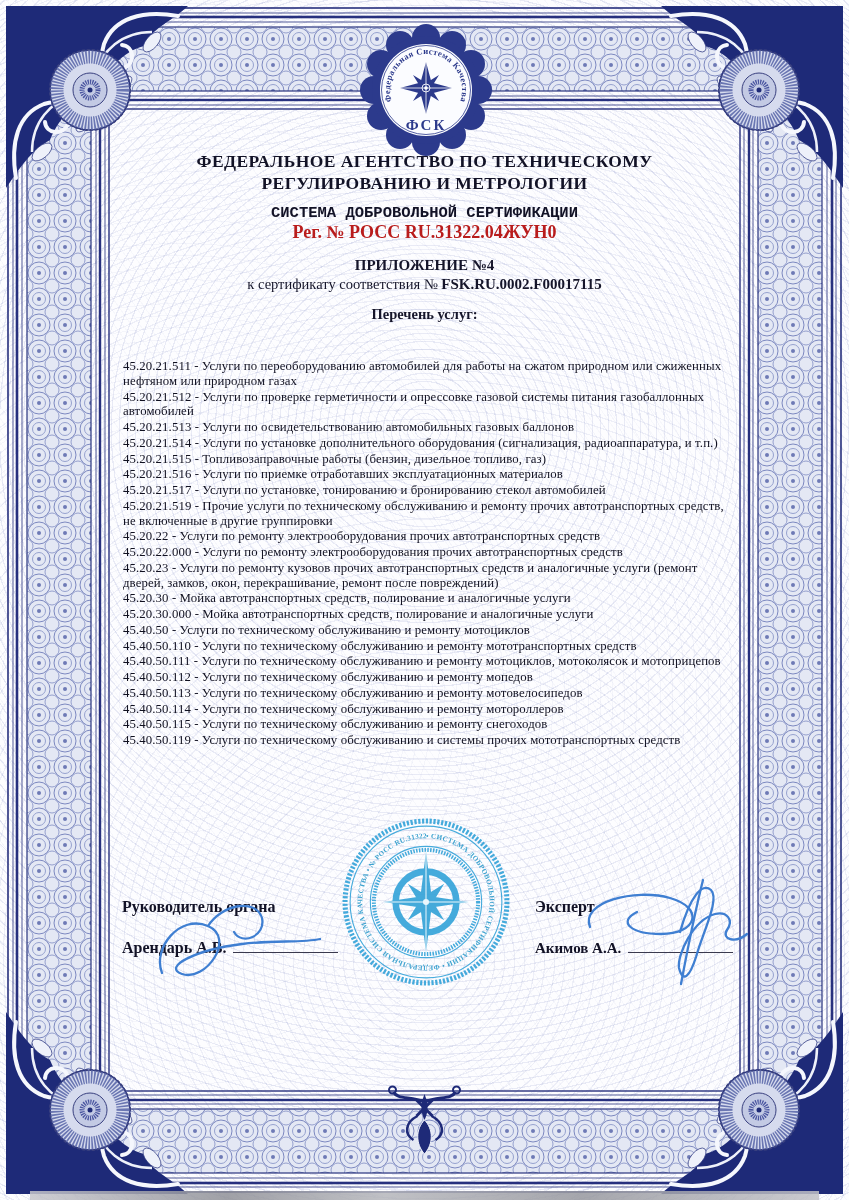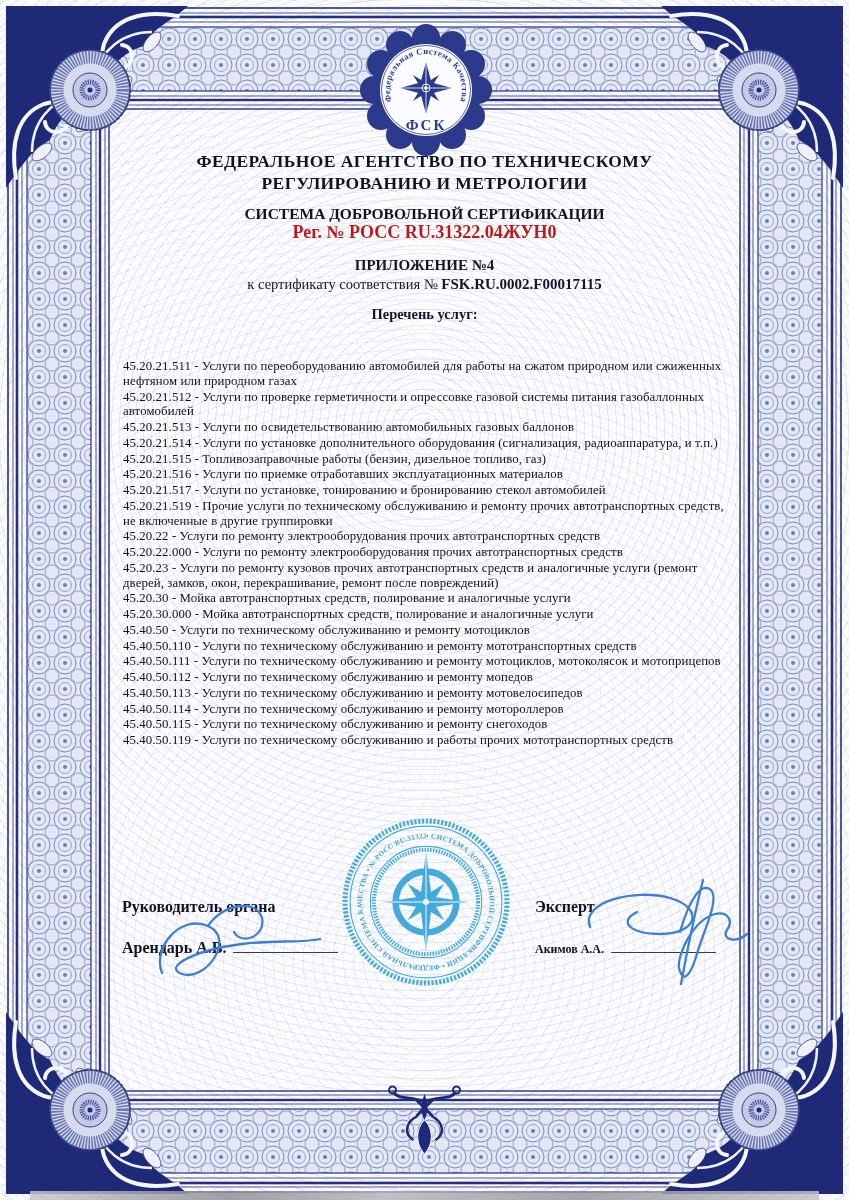--- a/index.html
+++ b/index.html
@@ -21,39 +21,39 @@
   }
   .border-svg{position:absolute;inset:0;z-index:1;}
   .badge-svg{position:absolute;left:346px;top:24px;z-index:2;}
   .seal-svg{position:absolute;left:340px;top:816px;z-index:2;opacity:.93;}
   .sig-svg{position:absolute;z-index:4;}
   .sig-svg.left{left:150px;top:888px;}
   .sig-svg.right{left:575px;top:872px;}
 
   .content{position:absolute;left:118px;right:118px;top:150px;z-index:3;text-align:center;}
   .h-agency{font-size:17.5px;line-height:22px;font-weight:bold;letter-spacing:.4px;color:#121226;}
-  .h-system{font-size:15.5px;line-height:19px;font-weight:bold;color:#121226;}
+  .h-system{font-size:15.5px;line-height:19px;font-weight:bold;color:#121226;font-family:Liberation Mono, monospace;}
   .h-reg{font-size:18px;line-height:19px;font-weight:bold;color:#b91c1c;}
   .gap10{height:10px;}.gap14{height:14px;}.gap12{height:12px;}
   .app-title{font-size:15px;line-height:19px;font-weight:bold;}
   .app-sub{font-size:14.5px;line-height:19px;}
   .app-sub b{font-size:15px;}
   .list-title{font-size:14.5px;font-weight:bold;}
 
   .services{
     position:absolute;left:122px;top:358px;width:606px;z-index:3;
     font-size:12.8px;line-height:14.75px;letter-spacing:.1px;color:#101020;text-align:left;
   }
   .service-item{margin:1px;}
 
   .sig-block{position:absolute;z-index:3;font-weight:bold;color:#121226;}
   .sig-role-left{left:122px;top:898px;font-size:16px;}
   .sig-name-left{left:122px;top:938px;font-size:16px;}
   .sig-role-right{left:535px;top:898px;font-size:16px;}
-  .sig-name-right{left:535px;top:938px;font-size:12px;}
+  .sig-name-right{left:535px;top:938px;font-size:15px;}
   .u-line{display:inline-block;width:105px;border-bottom:1.6px solid #3a3a4e;margin-left:7px;vertical-align:baseline;height:14px;}
 
   .scan-strip{position:absolute;left:30px;right:30px;bottom:0;height:9px;z-index:5;
     background:linear-gradient(90deg,#c6c6cb,#8f9097 25%,#b5b6bb 45%,#96979e 70%,#c2c2c7);opacity:.85;}
 </style>
 </head>
 <body>
 
 <div class="page">
 
@@ -201,21 +201,21 @@
       <div class="service-item">45.40.50.111 - Услуги по техническому обслуживанию и ремонту мотоциклов, мотоколясок и мотоприцепов</div>
 
       <div class="service-item">45.40.50.112 - Услуги по техническому обслуживанию и ремонту мопедов</div>
 
       <div class="service-item">45.40.50.113 - Услуги по техническому обслуживанию и ремонту мотовелосипедов</div>
 
       <div class="service-item">45.40.50.114 - Услуги по техническому обслуживанию и ремонту мотороллеров</div>
 
       <div class="service-item">45.40.50.115 - Услуги по техническому обслуживанию и ремонту снегоходов</div>
 
-      <div class="service-item">45.40.50.119 - Услуги по техническому обслуживанию и работы прочих мототранспортных средств</div>
+      <div class="service-item">45.40.50.119 - Услуги по техническому обслуживанию и системы прочих мототранспортных средств</div>
     </div>
 
   <svg class="seal-svg" width="172" height="172" viewBox="0 0 170 170">
     <circle cx="85" cy="85" r="80" fill="none" stroke="#38a5da" stroke-width="5" stroke-dasharray="2.2,1.6"></circle>
     <circle cx="85" cy="85" r="75" fill="none" stroke="#38a5da" stroke-width="1.1"></circle>
     <circle cx="85" cy="85" r="55" fill="none" stroke="#38a5da" stroke-width="1.1"></circle>
     <circle cx="85" cy="85" r="51.5" fill="none" stroke="#38a5da" stroke-width="4" stroke-dasharray="1.5,1.3"></circle>
     <path id="sealArc" d="M85,22 A63,63 0 1 1 84.99,22" fill="none"></path>
     <text font-size="7" font-weight="bold" fill="#2f9ccc" letter-spacing=".3">
       <textPath href="#sealArc">• СИСТЕМА ДОБРОВОЛЬНОЙ СЕРТИФИКАЦИИ • ФЕДЕРАЛЬНАЯ СИСТЕМА КАЧЕСТВА • № РОСС RU.31322.04ЖУН0</textPath>

